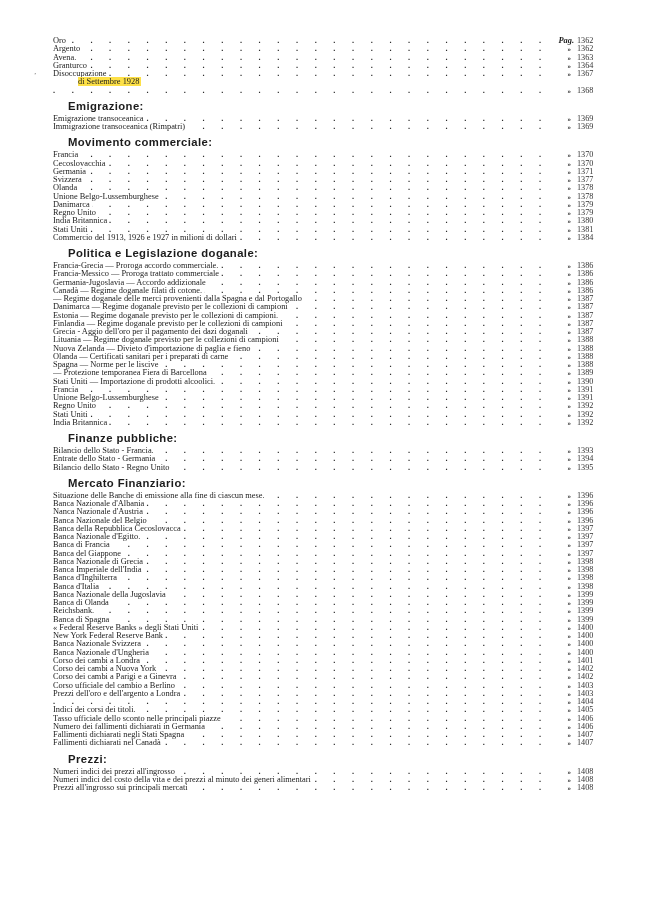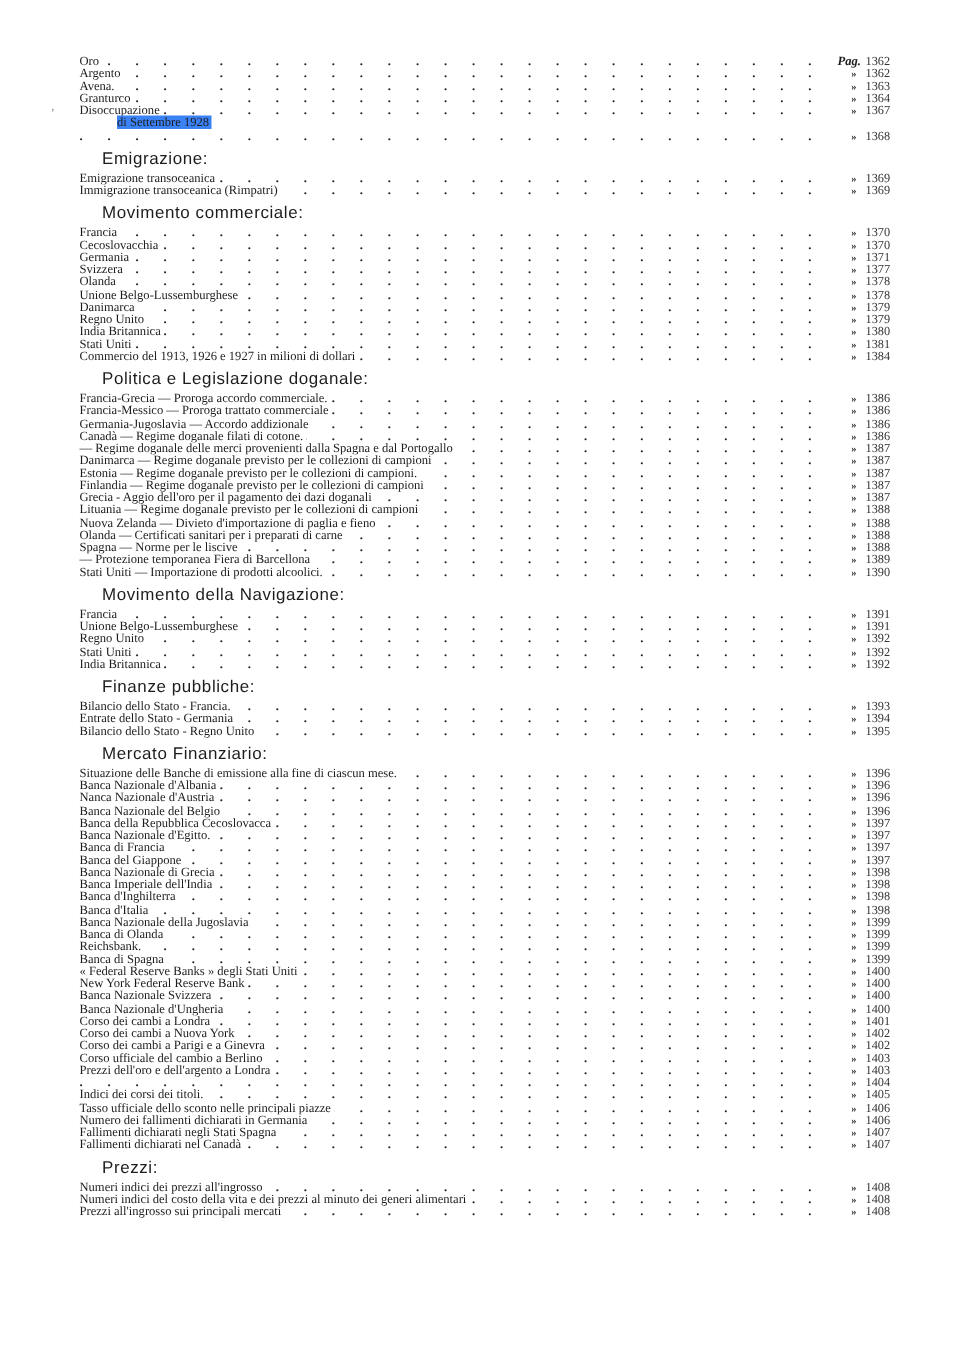--- a/index.html
+++ b/index.html
@@ -8,24 +8,24 @@
   .entry { position: relative; height: 8.25px; line-height: 8.25px; font-family: "Liberation Serif", serif; font-size: 8.4px; white-space: nowrap; }
   .entry .label { position: absolute; left: 0; top: 0; background: #fff; padding-right: 2px; z-index: 2; }
   .entry .dots { position: absolute; left: 0; right: 62px; top: 0; overflow: hidden; letter-spacing: 0; color: #222; z-index: 1; }
   .entry .dots::before { content: ". . . . . . . . . . . . . . . . . . . . . . . . . . . . . . . . . . . . . . . . . . . . . . . . . . . . . . . . . . . . . . . . . . . . . . . . . . . . . . . . . . . . . . . ."; word-spacing: 14.5px; font-weight: bold; }
   .entry .pref { position: absolute; right: 42px; top: 0; font-size: 7px; font-weight: bold; }
   .entry .pref.pag { right: 39px; font-style: italic; font-size: 8.4px; font-family: "Liberation Serif", serif; text-align: center; }
   .entry .page-no { position: absolute; right: 10px; top: 0; width: 26px; text-align: left; font-size: 8.2px; color: #333; }
   .entry.wrap { height: 16.5px; }
   .entry.wrap .label { white-space: normal; width: 545px; line-height: 8.25px; background: transparent; }
   .entry.wrap .label .cont { display: block; padding-left: 25px; }
-  .entry.wrap .label .cont span { background: #3b82f6; padding-right: 2px; }
+  .entry.wrap .label .cont span { background: #fde047; padding-right: 2px; }
   .entry.wrap .dots { top: 8.25px; }
   .entry.wrap .pref, .entry.wrap .page-no { top: 8.25px; }
-  .section-title { font-family: "Liberation Sans", sans-serif; font-weight: normal; font-size: 11.3px; letter-spacing: 0.4px; padding-left: 15px; height: 12px; line-height: 12px; margin-top: 5px; margin-bottom: 3px; }
+  .section-title { font-family: "Liberation Sans", sans-serif; font-weight: bold; font-size: 11.3px; letter-spacing: 0.4px; padding-left: 15px; height: 12px; line-height: 12px; margin-top: 5px; margin-bottom: 3px; }
   .margin-mark { position: absolute; left: 34px; top: 71px; font-size: 7px; font-family: "Liberation Serif", serif; color: #555; }
 </style>
 </head>
 <body>
 
 <span class="margin-mark">ʼ</span>
 
 <div class="page" id="toc">
     <div class="entry">
       <span class="dots"></span>
@@ -227,21 +227,20 @@
       <span class="label">— Protezione temporanea Fiera di Barcellona</span>
       <span class="pref">»</span>
       <span class="page-no">1389</span>
     </div>
     <div class="entry">
       <span class="dots"></span>
       <span class="label">Stati Uniti — Importazione di prodotti alcoolici.</span>
       <span class="pref">»</span>
       <span class="page-no">1390</span>
     </div>
-    <div class="section-title">Movimento della Navigazione:</div>
     <div class="entry">
       <span class="dots"></span>
       <span class="label">Francia</span>
       <span class="pref">»</span>
       <span class="page-no">1391</span>
     </div>
     <div class="entry">
       <span class="dots"></span>
       <span class="label">Unione Belgo-Lussemburghese</span>
       <span class="pref">»</span>

